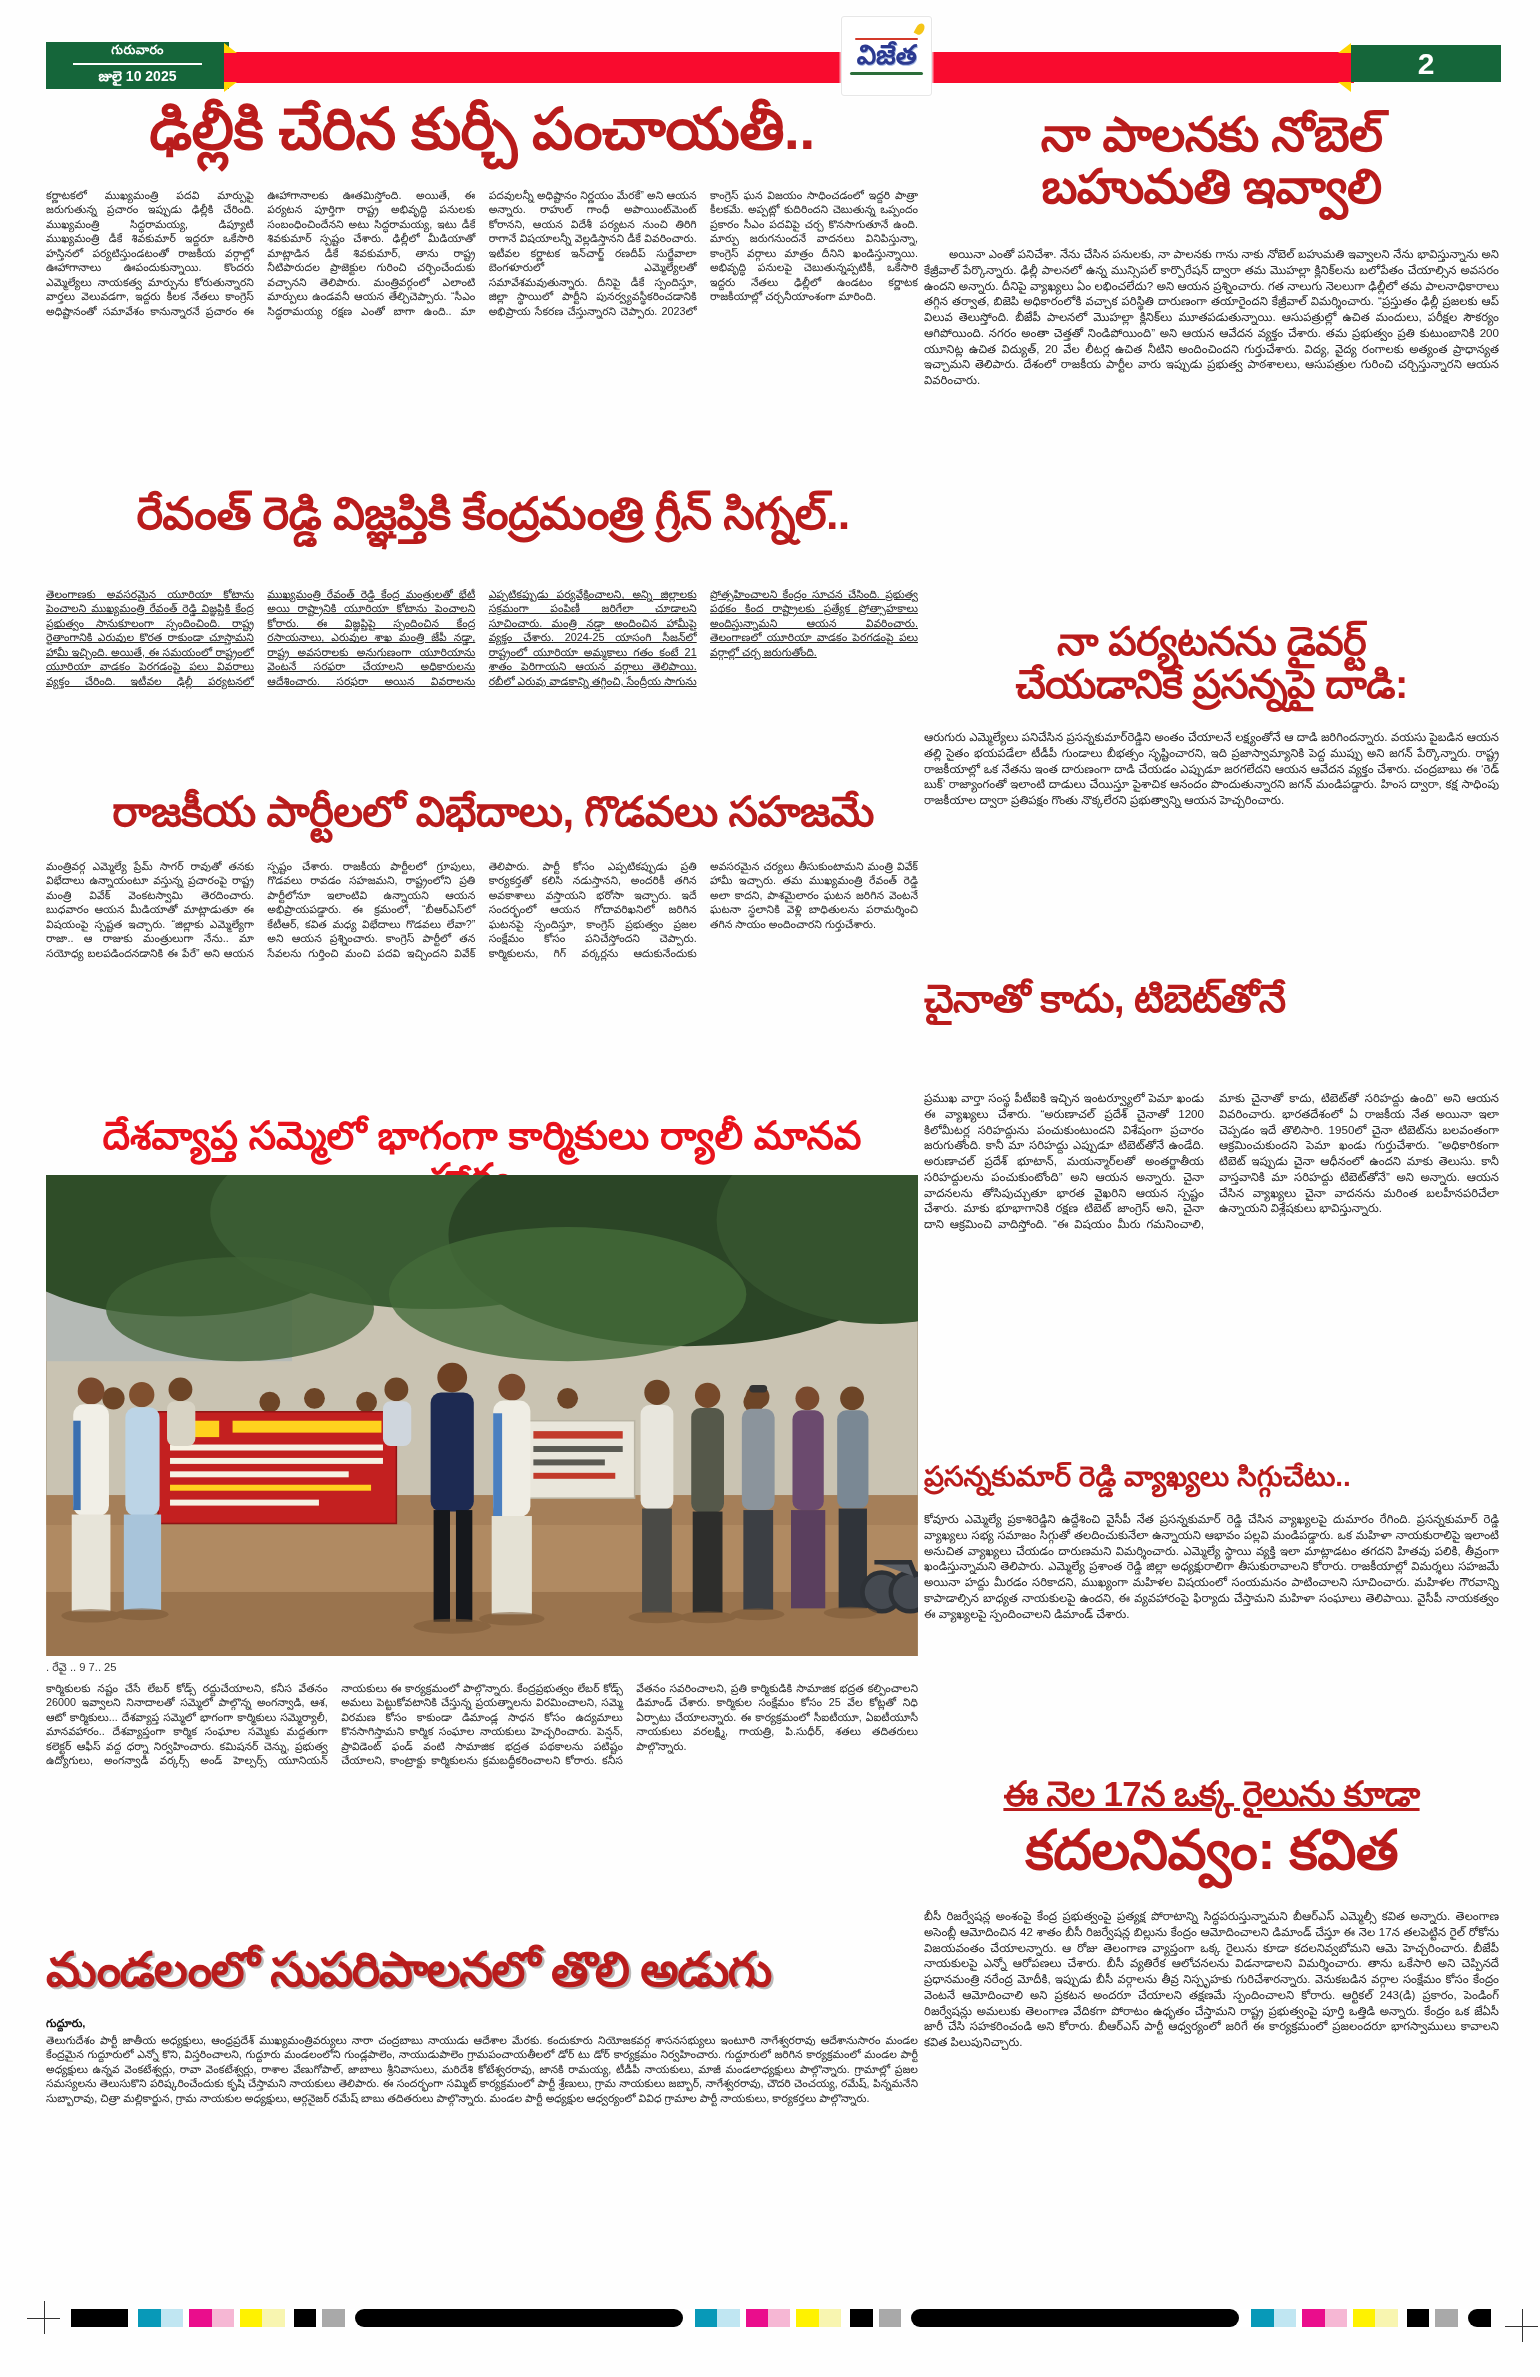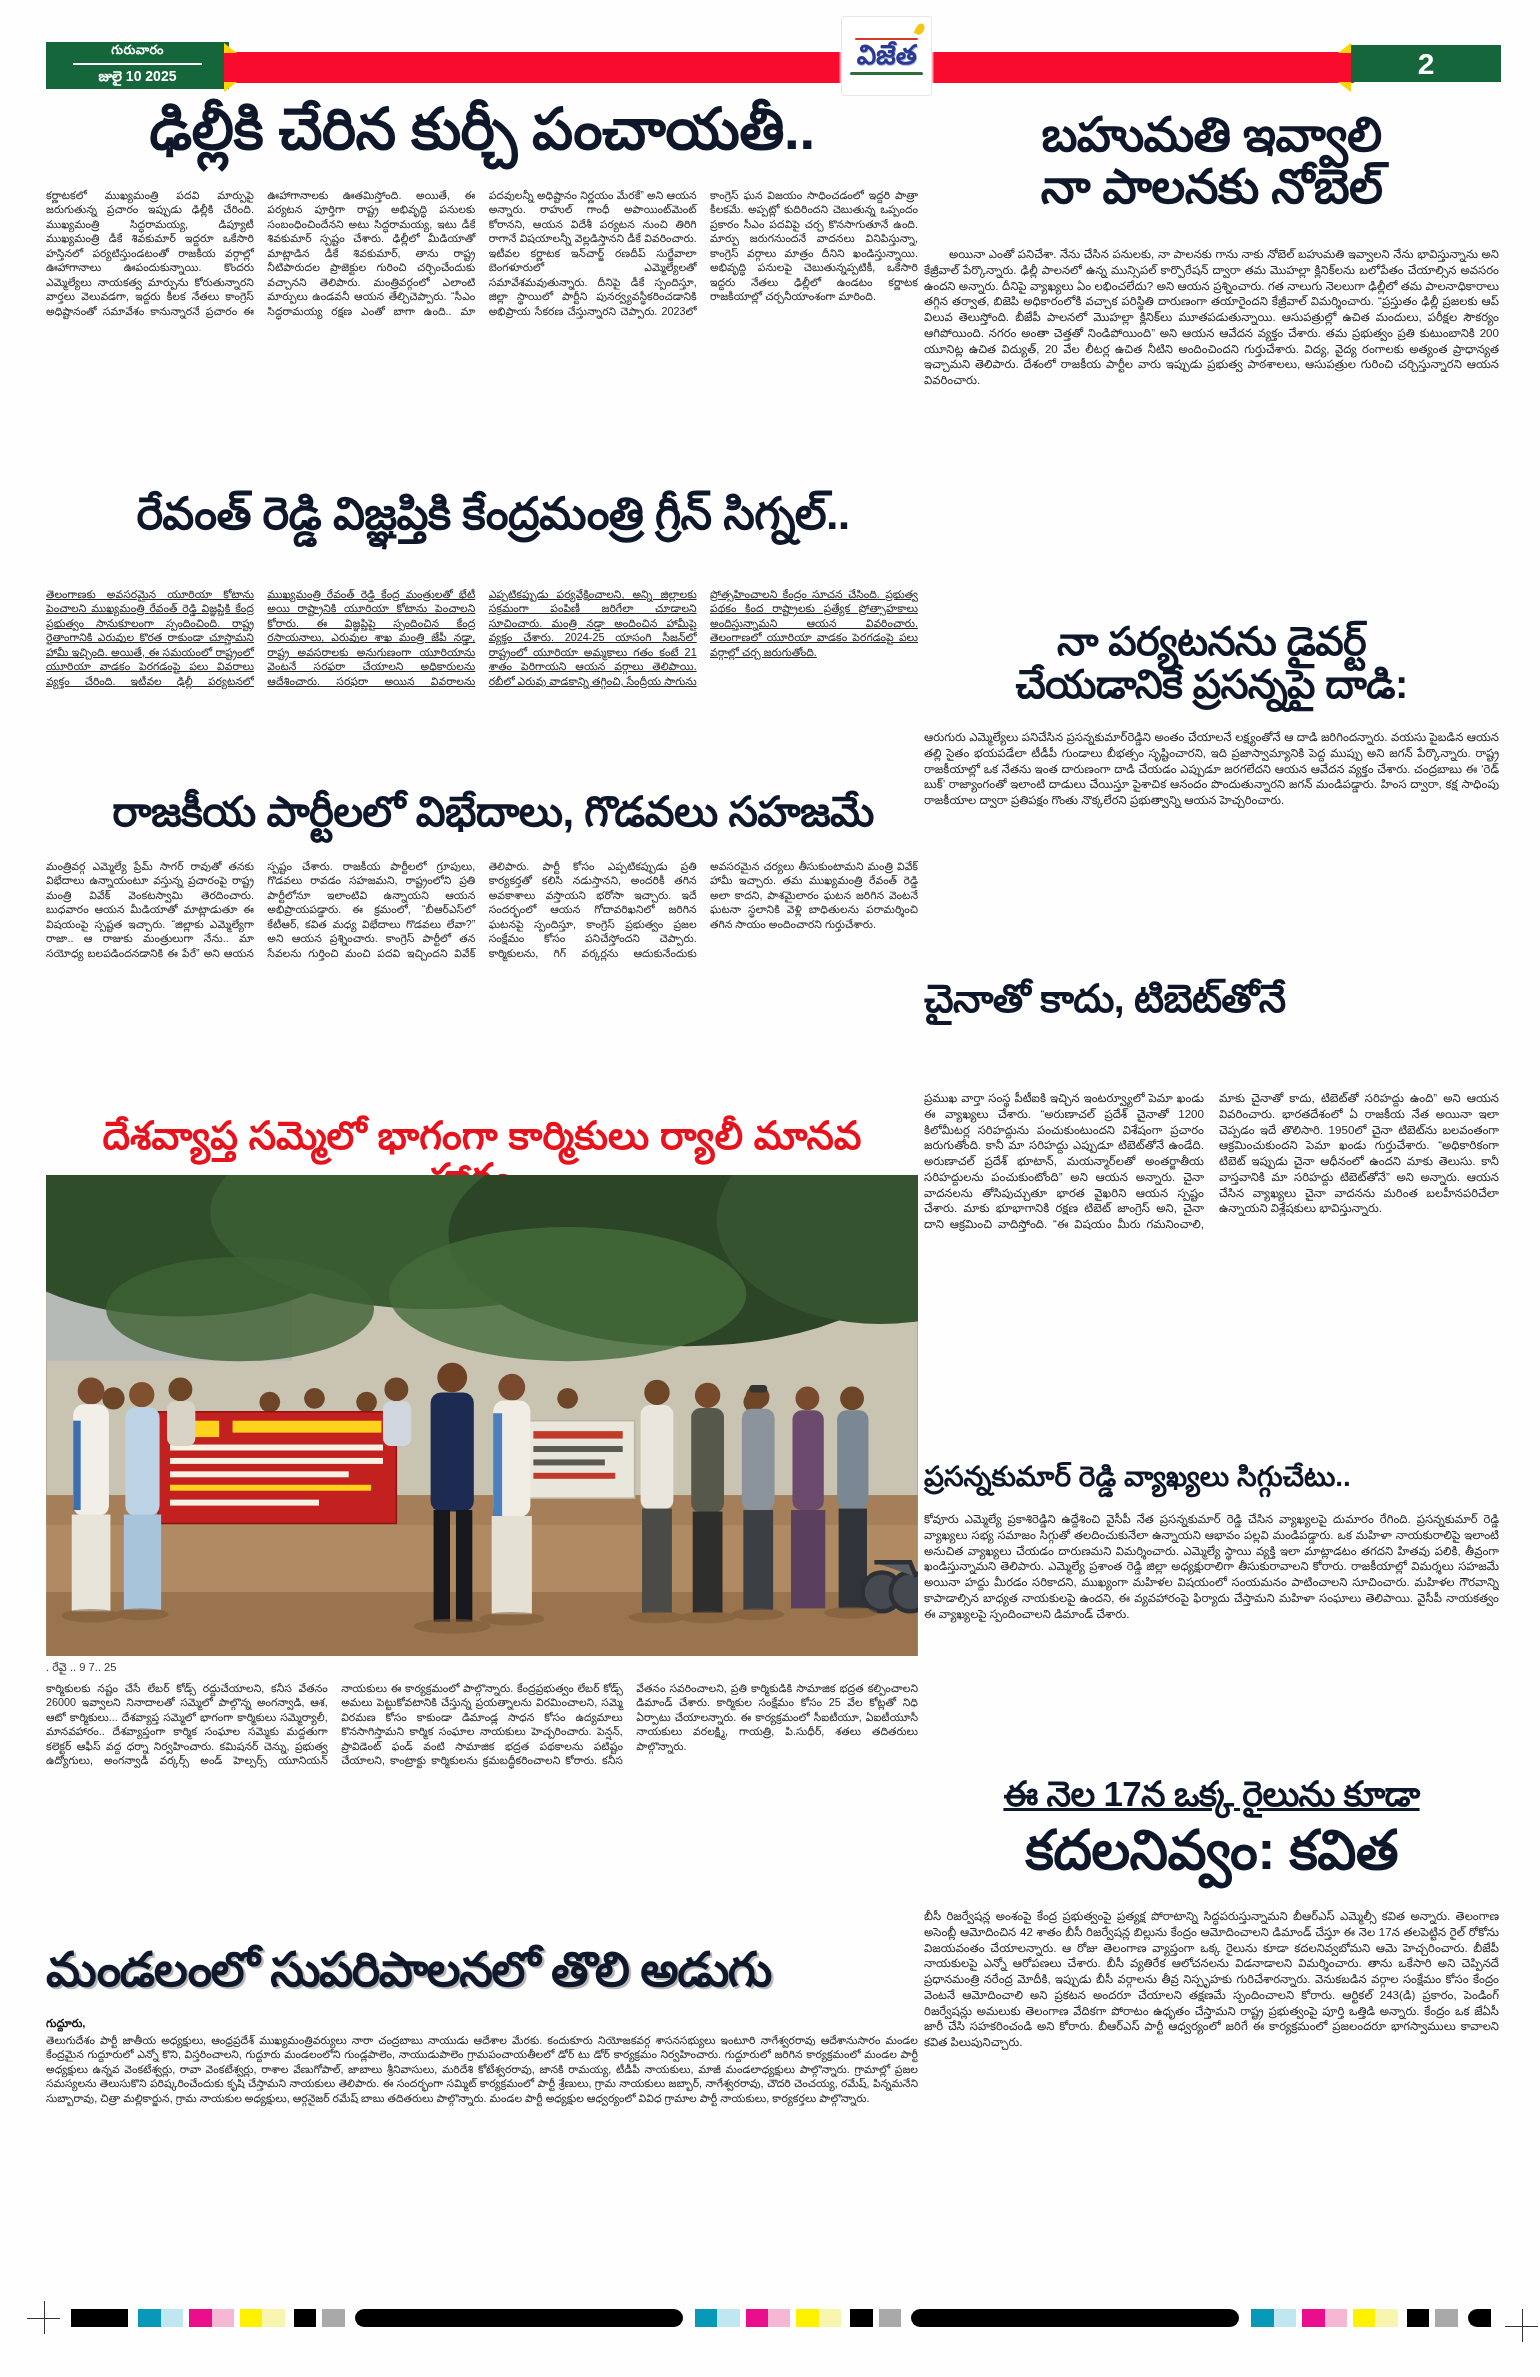--- a/index.html
+++ b/index.html
@@ -41,21 +41,21 @@
     text-shadow:0.7px 0.7px 0 #9fb4e0;transform:skewX(-4deg);
   }
   .masthead .spark{position:absolute;right:7.5px;top:6px;width:7.5px;height:12px;background:#f5c518;border-radius:50% 50% 50% 0;transform:rotate(28deg);}
   .page-num-box{
     position:absolute;left:1351px;top:45px;width:150px;height:37px;background:#15663a;
     display:flex;align-items:center;justify-content:center;
   }
   .page-num-box .num{color:#fff;font-size:30px;font-weight:900;line-height:1;}
 
   
-  .headline{position:absolute;color:#0f172a;font-weight:900;line-height:1.08;letter-spacing:-0.7px;}
+  .headline{position:absolute;color:#b91c1c;font-weight:900;line-height:1.08;letter-spacing:-0.7px;}
   .centered{text-align:center;}
   .bodyblock{
     position:absolute;font-size:10.8px;line-height:1.34;text-align:justify;
     color:#222;overflow:hidden;
   }
   .cols4{column-count:4;column-gap:13.4px;}
   .cols3{column-count:3;column-gap:13.4px;}
   .cols2{column-count:2;column-gap:15px;}
   .indent{text-indent:25px;}
   .r-body{font-size:11.6px;line-height:1.36;}
@@ -253,22 +253,22 @@
     </svg>
   </div>
   <div class="photo-caption">. రేవై .. 9 7.. 25</div>
   <div class="bodyblock cols3 a4-body">కార్మికులకు నష్టం చేసే లేబర్ కోడ్స్ రద్దుచేయాలని, కనీస వేతనం 26000 ఇవ్వాలని నినాదాలతో సమ్మెలో పాల్గొన్న అంగన్వాడి, ఆశ, ఆటో కార్మికులు... దేశవ్యాప్త సమ్మెలో భాగంగా కార్మికులు సమ్మెర్యాలీ, మానవహారం.. దేశవ్యాప్తంగా కార్మిక సంఘాల సమ్మెకు మద్దతుగా కలెక్టర్ ఆఫీస్ వద్ద ధర్నా నిర్వహించారు. కమిషనర్ చెన్ను, ప్రభుత్వ ఉద్యోగులు, అంగన్వాడీ వర్కర్స్ అండ్ హెల్పర్స్ యూనియన్ నాయకులు ఈ కార్యక్రమంలో పాల్గొన్నారు. కేంద్రప్రభుత్వం లేబర్ కోడ్స్ అమలు పెట్టుకోవటానికి చేస్తున్న ప్రయత్నాలను విరమించాలని, సమ్మె విరమణ కోసం కాకుండా డిమాండ్ల సాధన కోసం ఉద్యమాలు కొనసాగిస్తామని కార్మిక సంఘాల నాయకులు హెచ్చరించారు. పెన్షన్, ప్రావిడెంట్ ఫండ్ వంటి సామాజిక భద్రత పథకాలను పటిష్టం చేయాలని, కాంట్రాక్టు కార్మికులను క్రమబద్ధీకరించాలని కోరారు. కనీస వేతనం సవరించాలని, ప్రతి కార్మికుడికి సామాజిక భద్రత కల్పించాలని డిమాండ్ చేశారు. కార్మికుల సంక్షేమం కోసం 25 వేల కోట్లతో నిధి ఏర్పాటు చేయాలన్నారు. ఈ కార్యక్రమంలో సీఐటీయూ, ఏఐటీయూసీ నాయకులు వరలక్ష్మి, గాయత్రి, పి.సుధీర్, శతలు తదితరులు పాల్గొన్నారు.</div>
 
   <div class="headline h4-mandal">మండలంలో సుపరిపాలనలో తొలి అడుగు</div>
   <div class="a5-dateline">గుద్దూరు,</div>
   <div class="bodyblock a5-body">తెలుగుదేశం పార్టీ జాతీయ అధ్యక్షులు, ఆంధ్రప్రదేశ్ ముఖ్యమంత్రివర్యులు నారా చంద్రబాబు నాయుడు ఆదేశాల మేరకు. కందుకూరు నియోజకవర్గ శాసనసభ్యులు ఇంటూరి నాగేశ్వరరావు ఆదేశానుసారం మండల కేంద్రమైన గుద్దూరులో ఎన్నో కొని, విస్తరించాలని, గుద్దూరు మండలంలోని గుండ్లపాలెం, నాయుడుపాలెం గ్రామపంచాయతీలలో డోర్ టు డోర్ కార్యక్రమం నిర్వహించారు. గుద్దూరులో జరిగిన కార్యక్రమంలో మండల పార్టీ అధ్యక్షులు ఉన్నవ వెంకటేశ్వర్లు, రావా వెంకటేశ్వర్లు, రాశాల వేణుగోపాల్, జాబాలు శ్రీనివాసులు, మరిదేశి కోటేశ్వరరావు, జానకి రామయ్య, టీడీపీ నాయకులు, మాజీ మండలాధ్యక్షులు పాల్గొన్నారు. గ్రామాల్లో ప్రజల సమస్యలను తెలుసుకొని పరిష్కరించేందుకు కృషి చేస్తామని నాయకులు తెలిపారు. ఈ సందర్భంగా సమ్మిట్ కార్యక్రమంలో పార్టీ శ్రేణులు, గ్రామ నాయకులు జబ్బార్, నాగేశ్వరరావు, చౌదరి చెంచయ్య, రమేష్, పిన్నమనేని సుబ్బారావు, చిత్రా మల్లికార్జున, గ్రామ నాయకుల అధ్యక్షులు, ఆర్గనైజర్ రమేష్ బాబు తదితరులు పాల్గొన్నారు. మండల పార్టీ అధ్యక్షుల ఆధ్వర్యంలో వివిధ గ్రామాల పార్టీ నాయకులు, కార్యకర్తలు పాల్గొన్నారు.</div>
 
   <div class="headline centered rh1">
+    <div>నా పాలనకు నోబెల్</div>
     <div>బహుమతి ఇవ్వాలి</div>
-    <div>నా పాలనకు నోబెల్</div>
   </div>
   <div class="bodyblock r-body indent r1-body">అయినా ఎంతో పనిచేశా. నేను చేసిన పనులకు, నా పాలనకు గాను నాకు నోబెల్ బహుమతి ఇవ్వాలని నేను భావిస్తున్నాను అని కేజ్రీవాల్ పేర్కొన్నారు. ఢిల్లీ పాలనలో ఉన్న మున్సిపల్ కార్పొరేషన్ ద్వారా తమ మొహల్లా క్లినిక్‌లను బలోపేతం చేయాల్సిన అవసరం ఉందని అన్నారు. దీనిపై వ్యాఖ్యలు ఏం లభించలేదు? అని ఆయన ప్రశ్నించారు. గత నాలుగు నెలలుగా ఢిల్లీలో తమ పాలనాధికారాలు తగ్గిన తర్వాత, బిజెపి అధికారంలోకి వచ్చాక పరిస్థితి దారుణంగా తయారైందని కేజ్రీవాల్ విమర్శించారు. “ప్రస్తుతం ఢిల్లీ ప్రజలకు ఆప్ విలువ తెలుస్తోంది. బీజేపీ పాలనలో మొహల్లా క్లినిక్‌లు మూతపడుతున్నాయి. ఆసుపత్రుల్లో ఉచిత మందులు, పరీక్షల సౌకర్యం ఆగిపోయింది. నగరం అంతా చెత్తతో నిండిపోయింది” అని ఆయన ఆవేదన వ్యక్తం చేశారు. తమ ప్రభుత్వం ప్రతి కుటుంబానికి 200 యూనిట్ల ఉచిత విద్యుత్, 20 వేల లీటర్ల ఉచిత నీటిని అందించిందని గుర్తుచేశారు. విద్య, వైద్య రంగాలకు అత్యంత ప్రాధాన్యత ఇచ్చామని తెలిపారు. దేశంలో రాజకీయ పార్టీల వారు ఇప్పుడు ప్రభుత్వ పాఠశాలలు, ఆసుపత్రుల గురించి చర్చిస్తున్నారని ఆయన వివరించారు.</div>
 
   <div class="headline centered rh2">
     <div>నా పర్యటనను డైవర్ట్</div>
     <div>చేయడానికే ప్రసన్నపై దాడి:</div>
   </div>
   <div class="bodyblock r-body r2-body">ఆరుగురు ఎమ్మెల్యేలు పనిచేసిన ప్రసన్నకుమార్‌రెడ్డిని అంతం చేయాలనే లక్ష్యంతోనే ఆ దాడి జరిగిందన్నారు. వయసు పైబడిన ఆయన తల్లి సైతం భయపడేలా టీడీపీ గుండాలు బీభత్సం సృష్టించారని, ఇది ప్రజాస్వామ్యానికి పెద్ద ముప్పు అని జగన్ పేర్కొన్నారు. రాష్ట్ర రాజకీయాల్లో ఒక నేతను ఇంత దారుణంగా దాడి చేయడం ఎప్పుడూ జరగలేదని ఆయన ఆవేదన వ్యక్తం చేశారు. చంద్రబాబు ఈ ‘రెడ్ బుక్’ రాజ్యాంగంతో ఇలాంటి దాడులు చేయిస్తూ పైశాచిక ఆనందం పొందుతున్నారని జగన్ మండిపడ్డారు. హింస ద్వారా, కక్ష సాధింపు రాజకీయాల ద్వారా ప్రతిపక్షం గొంతు నొక్కలేరని ప్రభుత్వాన్ని ఆయన హెచ్చరించారు.</div>
 
   <div class="headline rh3a">చైనాతో కాదు, టిబెట్‌తోనే</div>

